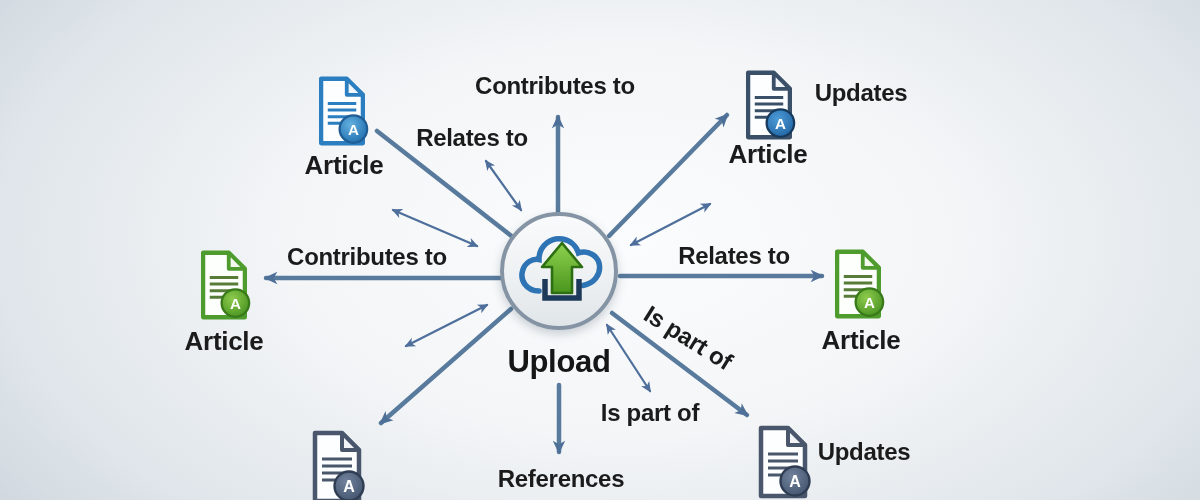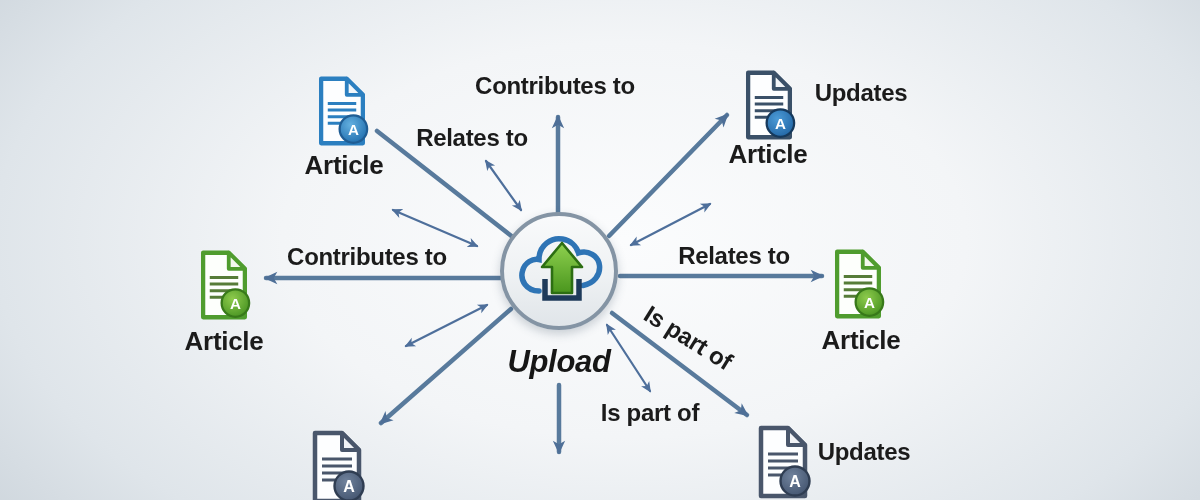--- a/index.html
+++ b/index.html
@@ -3,21 +3,21 @@
 <meta charset="utf-8">
 <style>
   html,body{margin:0;padding:0;}
   body{width:1200px;height:500px;overflow:hidden;font-family:"Liberation Sans",sans-serif;}
   #canvas{position:relative;width:1200px;height:500px;
     background:radial-gradient(ellipse 900px 520px at 52% 48%, #fbfcfd 0%, #f3f5f7 38%, #dfe5ea 70%, #c3ccd4 100%);}
   .edges{position:absolute;left:0;top:0;pointer-events:none;}
   .lbl{position:absolute;transform:translate(-50%,-50%);font-weight:700;font-size:24px;
     color:#1b1b1b;white-space:nowrap;letter-spacing:-0.3px;}
   .lbl.article{font-size:26px;}
-  .lbl.upload{font-size:31px;color:#161616;font-style:italic;}
+  .lbl.upload{font-size:31px;color:#161616;}
   .lbl.rot{transform:translate(-50%,-50%) rotate(32deg);}
   .icon-box{position:absolute;}
   .hub{position:absolute;left:500px;top:212px;width:118px;height:118px;border-radius:50%;
     box-sizing:border-box;border:4px solid #8494a4;
     background:linear-gradient(180deg,#f9fafb 0%,#eef1f3 55%,#e0e5e9 100%);
     box-shadow:0 4px 10px rgba(60,80,100,0.25);}
   .hub svg{position:absolute;left:11px;top:14px;}
   .badge-letter{font-family:"Liberation Sans",sans-serif;font-weight:700;font-size:16px;fill:#ffffff;}
 </style>
 </head>
@@ -151,15 +151,16 @@
     </svg>
   </div>
 
   <div class="lbl" style="left:555px;top:86px">Contributes to</div>
   <div class="lbl" style="left:472px;top:138px">Relates to</div>
   <div class="lbl" style="left:861px;top:93px">Updates</div>
   <div class="lbl" style="left:367px;top:257px">Contributes to</div>
   <div class="lbl" style="left:734px;top:256px">Relates to</div>
   <div class="lbl rot" style="left:688px;top:338px">Is part of</div>
   <div class="lbl" style="left:650px;top:413px">Is part of</div>
+  <div class="lbl" style="left:561px;top:479px">References</div>
   <div class="lbl" style="left:864px;top:452px">Updates</div>
 
 </div>
 
 </body></html>

